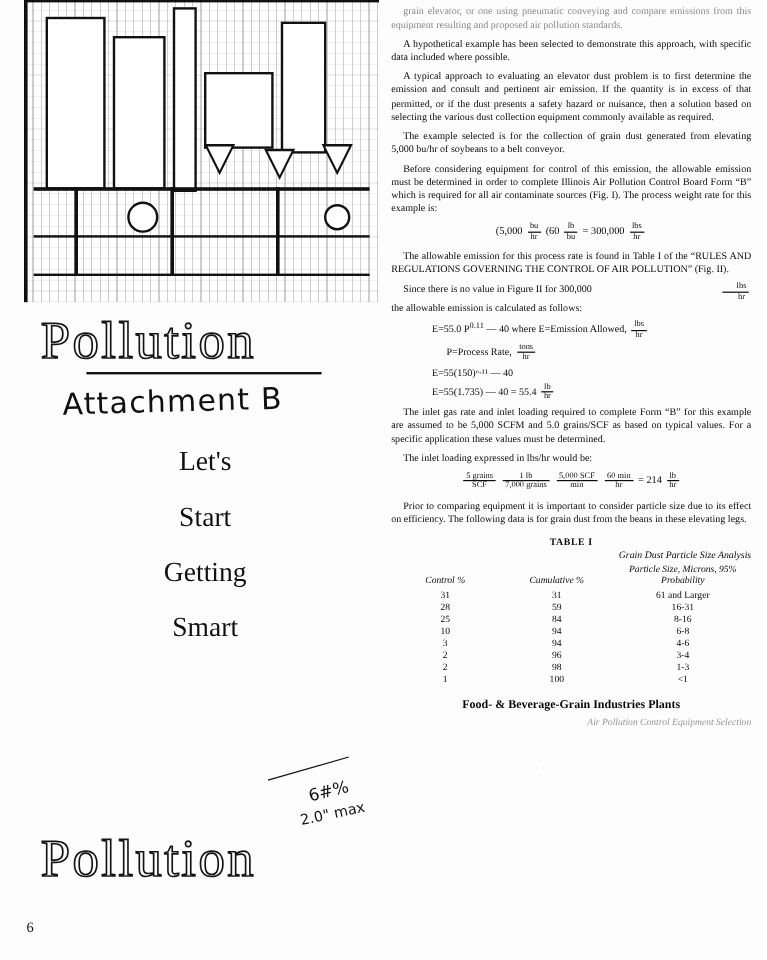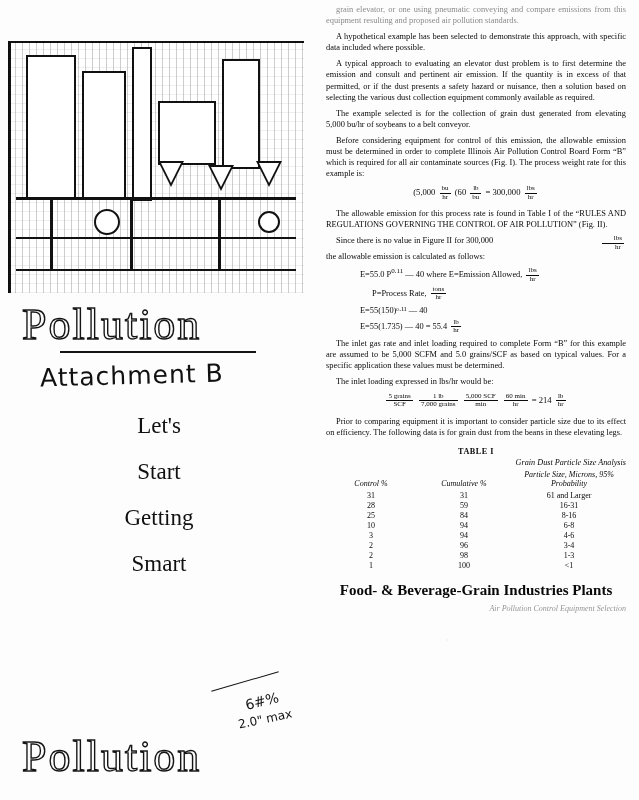--- a/index.html
+++ b/index.html
@@ -21,25 +21,24 @@
     
     background:
       radial-gradient(circle at 12% 30%, rgba(0,0,0,0.03) 0 1px, transparent 2px),
       radial-gradient(circle at 70% 80%, rgba(0,0,0,0.03) 0 1px, transparent 2px),
       #fdfdfd;
   }
 
   
   .left-col {
     position: absolute;
-    left: 0;
+    left: 12px;
     top: 0;
     width: 318px;
     height: 592px;
-    margin-top: 41px;
   }
 
   .cover-illustration {
     position: absolute;
     left: 8px;
     top: 0px;
     width: 296px;
     height: 252px;
     background: #ffffff;
     overflow: hidden;
@@ -285,21 +284,21 @@
     line-height: 1.25;
   }
   table.pdata td.c1 { width: 30%; }
   table.pdata td.c2 { width: 32%; }
   table.pdata td.c3 { width: 38%; }
 
   .footer-note {
     margin-top: 10px;
     text-align: center;
     font-weight: bold;
-    font-size: 15px;
+    font-size: 10px;
   }
   .footer-sub {
     margin-top: 3px;
     text-align: right;
     font-size: 8px;
     opacity: .45;
     font-style: italic;
   }
 </style>
 </head>

